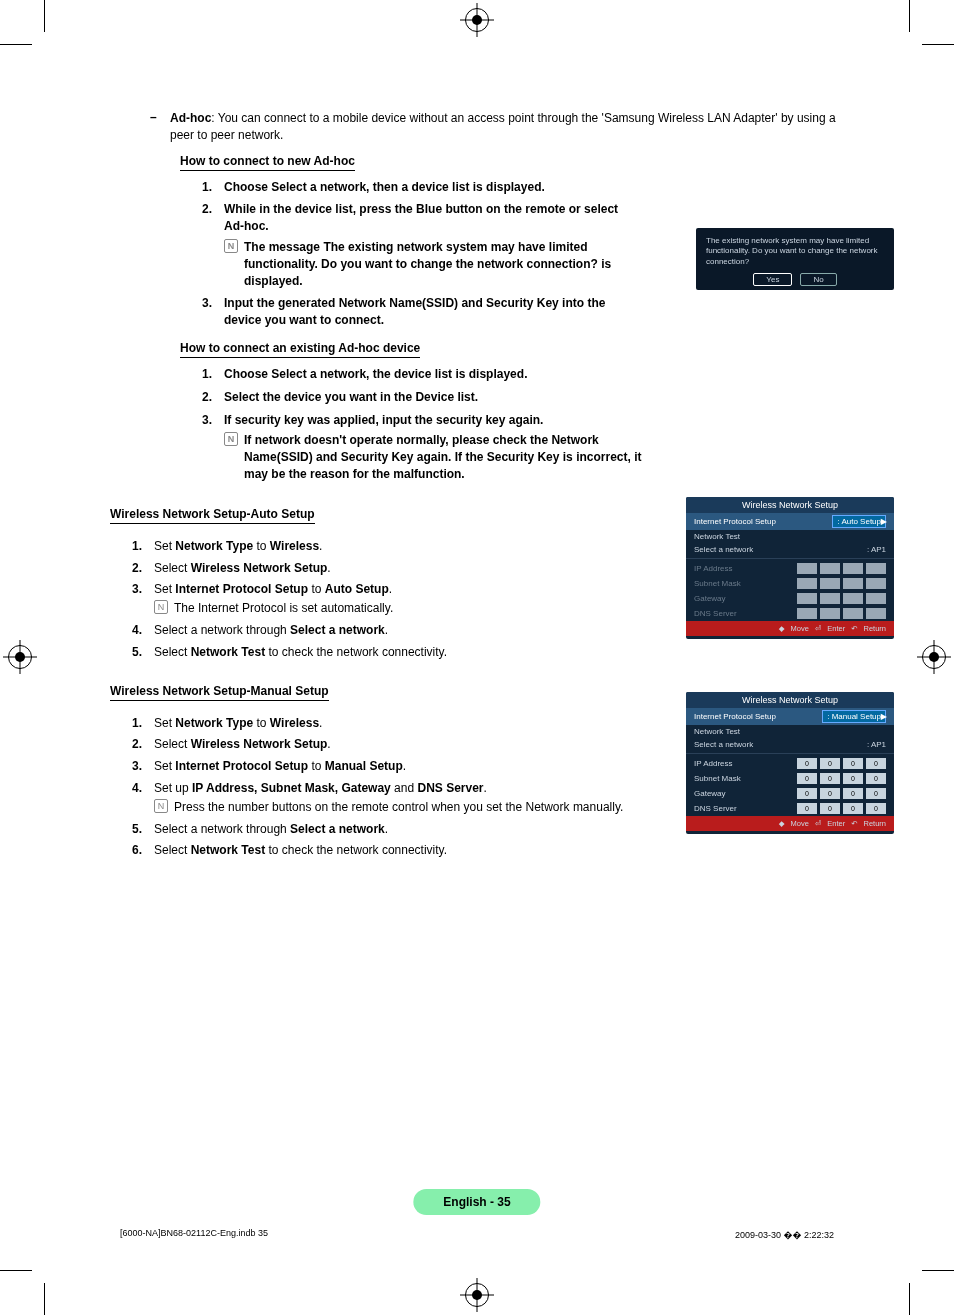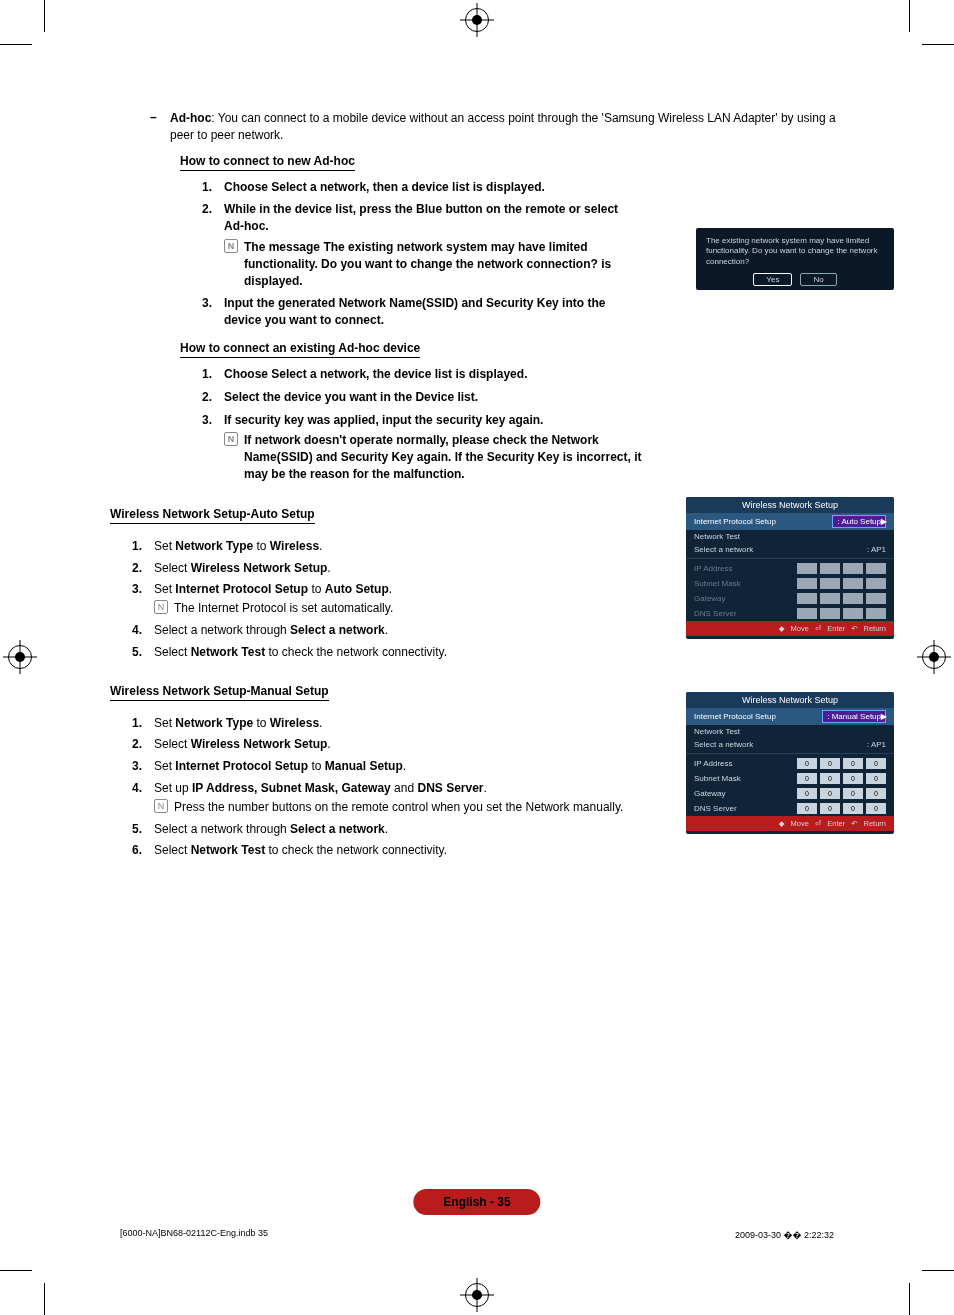--- a/index.html
+++ b/index.html
@@ -116,35 +116,35 @@
     .tv-panel .hdr {
       background: #1a3a5a;
       text-align: center;
       color: #fff;
       padding: 3px 0;
       font-size: 9px;
     }
     .tv-row { display: flex; padding: 2px 8px; align-items: center; }
     .tv-row .lbl { flex: 1; }
     .tv-row.hl { background: #2b5880; color: #fff; }
-    .tv-row.hl .val { background:#4c1d95; padding:1px 4px; border:1px solid #6af; position:relative;}
+    .tv-row.hl .val { background:#0369a1; padding:1px 4px; border:1px solid #6af; position:relative;}
     .tv-arrow { position:absolute; right:-2px; top:1px; color:#fff; font-size:8px;}
     .ip-boxes { display:flex; gap:3px; }
     .ip-box { width:20px; height:11px; background:#9aa8b5; }
     .ip-box.filled { background:#c8d4de; text-align:center; font-size:7px; color:#000; line-height:11px;}
     .tv-sep { height:1px; background:#2a4058; margin:2px 0;}
     .tv-foot { text-align:right; padding:3px 8px; background:#b91c1c; font-size:7.5px;}
     .tv-foot span { margin-left:6px; }
     .dim { color:#6a7a8a; }
 
     .page-footer {
       position: absolute;
       left: 50%; bottom: 40px;
       transform: translateX(-50%);
-      background: #b91c1c;
+      background: #86efac;
       padding: 6px 30px;
       border-radius: 14px;
       font-weight: bold;
       font-size: 12px;
     }
     .doc-footer {
       position: absolute;
       bottom: 14px; left: 60px; right: 60px;
       display: flex; justify-content: space-between;
       font-size: 9px; color: #000;

